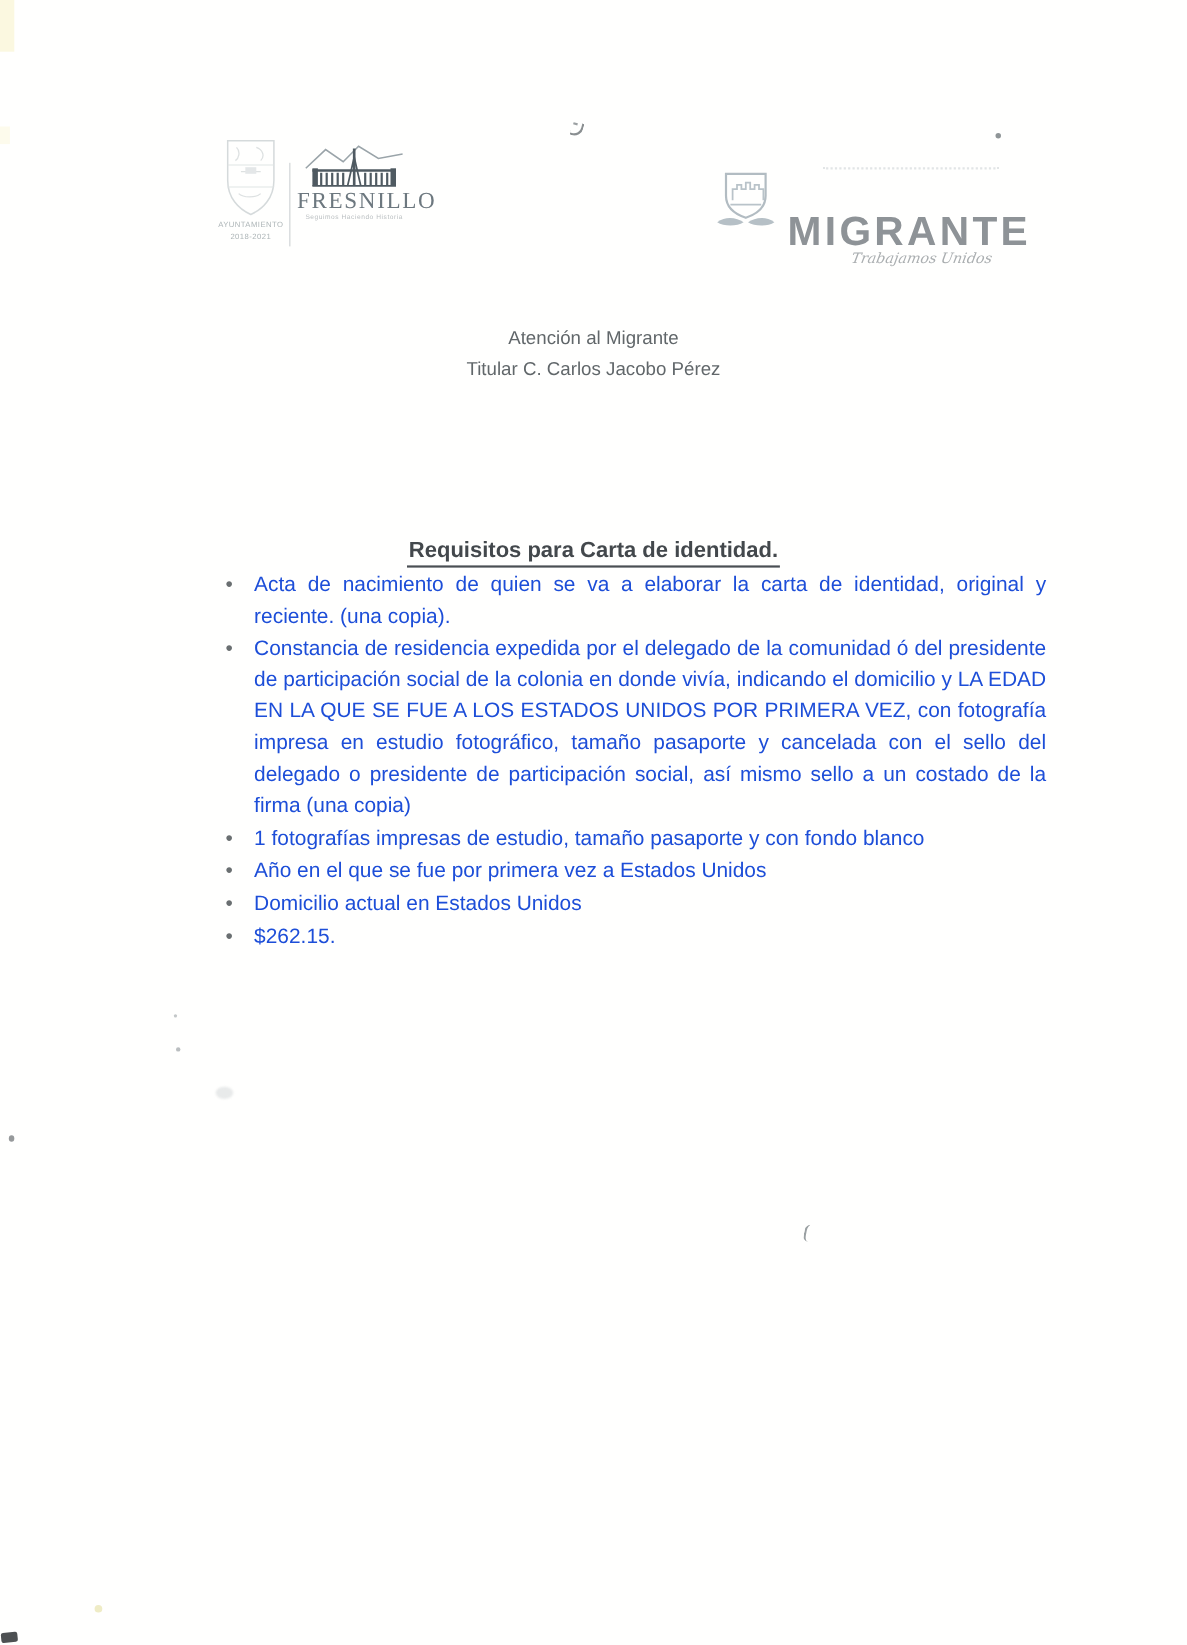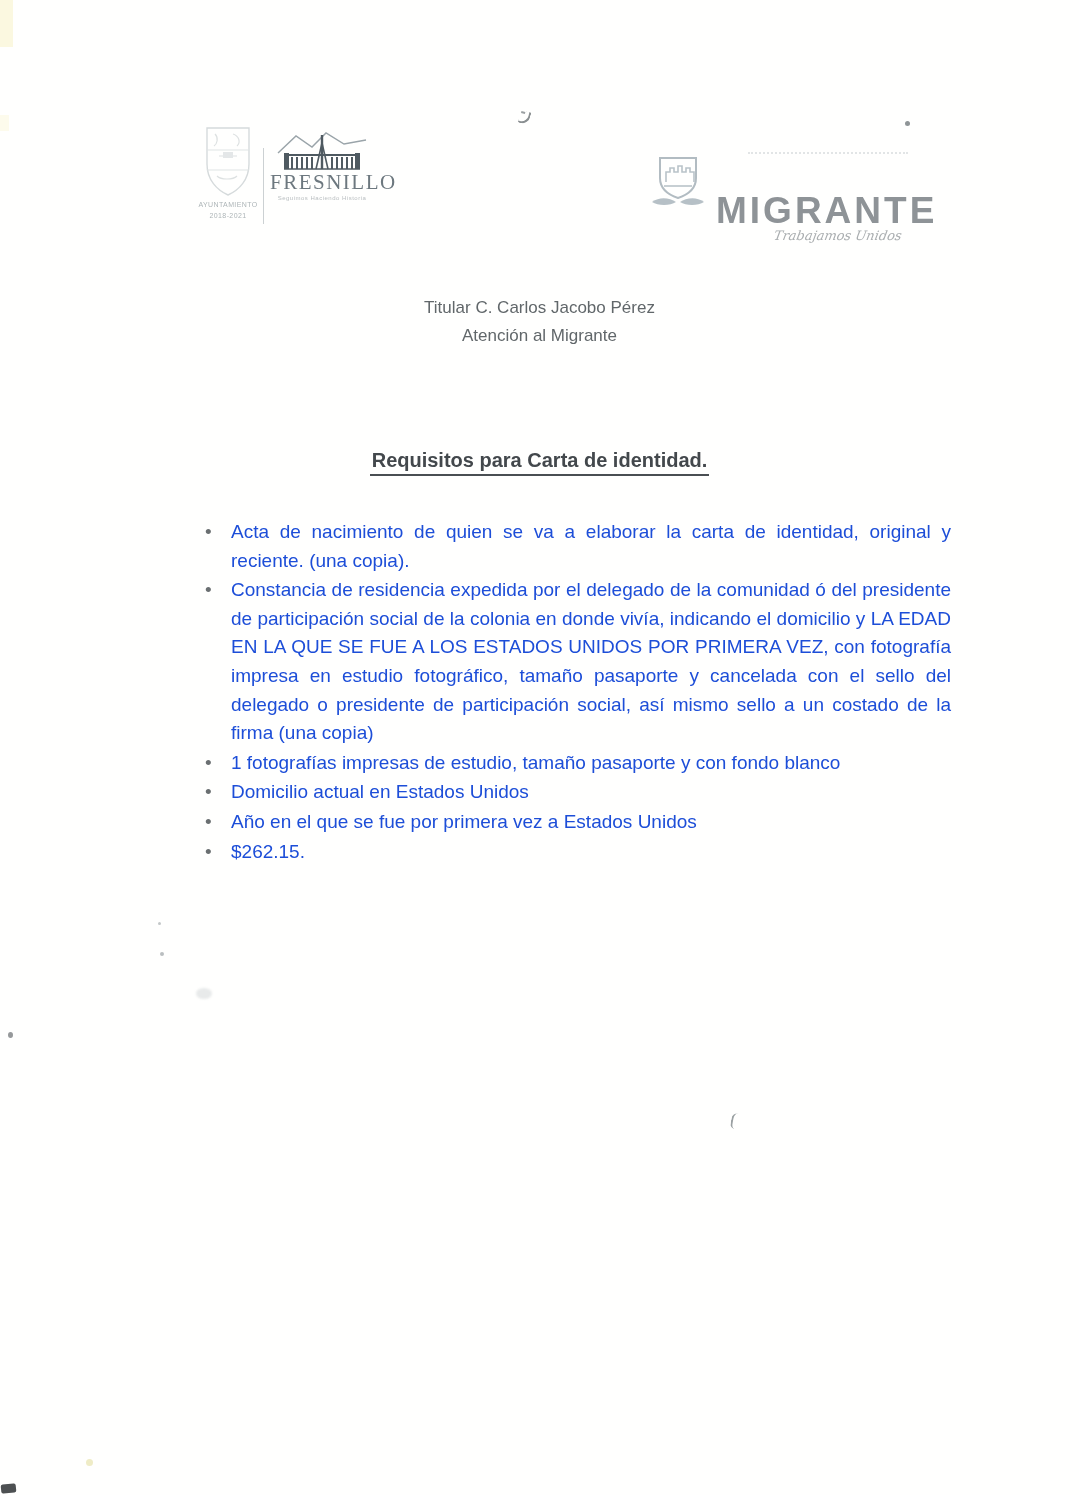--- a/index.html
+++ b/index.html
@@ -42,21 +42,21 @@
   
   .contact {
     position: absolute; top: 294px; left: 0; width: 100%;
     text-align: center; font-size: 17px; line-height: 28px; color: #61676a;
   }
 
   
   .doc-title { position: absolute; top: 449px; left: 0; width: 100%; text-align: center; }
   .doc-title span {
     display: inline-block; font-size: 20px; font-weight: bold; color: #43484c;
-    border-bottom: 2px solid #4a4f53; padding: 0 2px 2px 2px;
+    border-bottom: 2px solid #4a4f53; padding: 0 2px 2px 2px; margin-top: 40px;
   }
 
   
   .requirements {
     position: absolute; top: 518px; left: 203px; width: 748px;
     list-style: none; font-size: 19px; line-height: 28.6px;
     color: #1d4ed8; text-align: justify;
   }
   .requirements li { position: relative; padding-left: 28px; margin-bottom: 1px; }
   .requirements li::before {
@@ -147,30 +147,30 @@
         <path d="M54 50 C46 44 36 46 30 50 C36 54 48 54 54 50 Z" fill="#b6c0c6"></path>
       </svg>
     </span>
     <div class="migrante-textblock">
       <div class="migrante-name">MIGRANTE</div>
       <div class="migrante-tagline">Trabajamos Unidos</div>
     </div>
   </div>
 
   <div class="contact">
+    <div>Atención al Migrante</div>
     <div>Titular C. Carlos Jacobo Pérez</div>
-    <div>Atención al Migrante</div>
   </div>
 
   <div class="doc-title">
     <span>Requisitos para Carta de identidad.</span>
   </div>
 
   <ul class="requirements">
     <li>Acta de nacimiento de quien se va a elaborar la carta de identidad, original y reciente. (una copia).</li>
     <li>Constancia de residencia expedida por el delegado de la comunidad ó del presidente de participación social de la colonia en donde vivía, indicando el domicilio y LA EDAD EN LA QUE SE FUE A LOS ESTADOS UNIDOS POR PRIMERA VEZ, con fotografía impresa en estudio fotográfico, tamaño pasaporte y cancelada con el sello del delegado o presidente de participación social, así mismo sello a un costado de la firma  (una copia)</li>
     <li>1 fotografías impresas de estudio, tamaño pasaporte y con fondo blanco</li>
+    <li>Año en el que se fue por primera vez a Estados Unidos</li>
     <li>Domicilio actual en Estados Unidos</li>
-    <li>Año en el que se fue por primera vez a Estados Unidos</li>
     <li>$262.15.</li>
   </ul>
 
 </div>
 
 </body></html>

